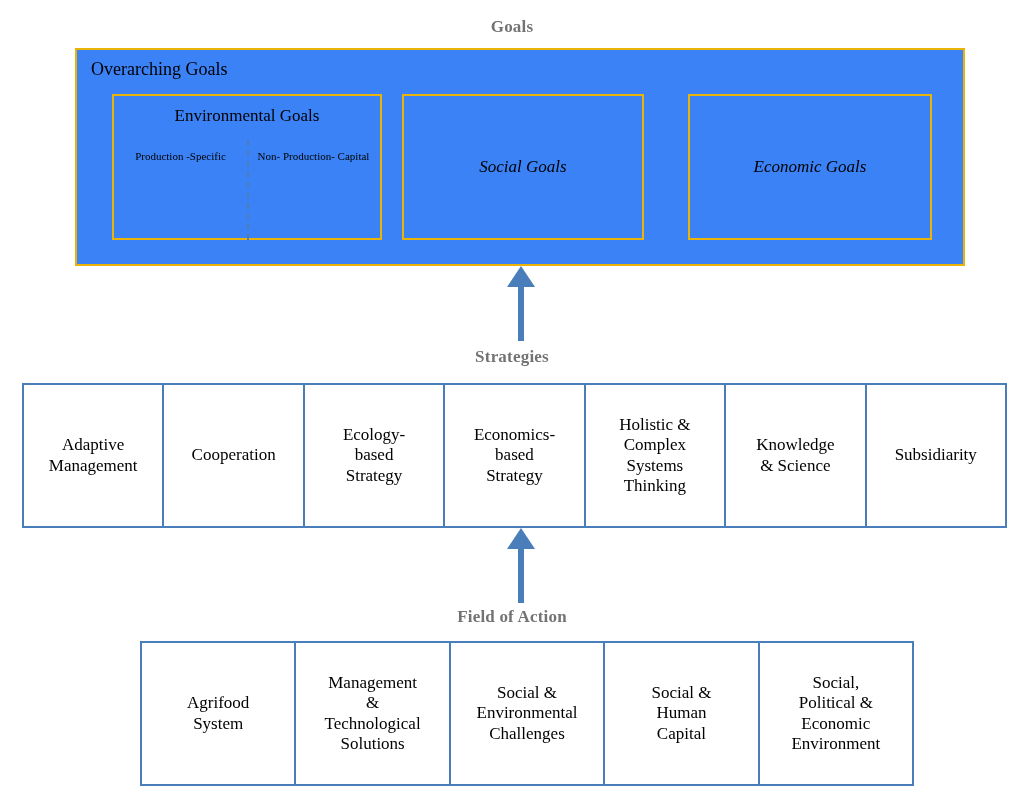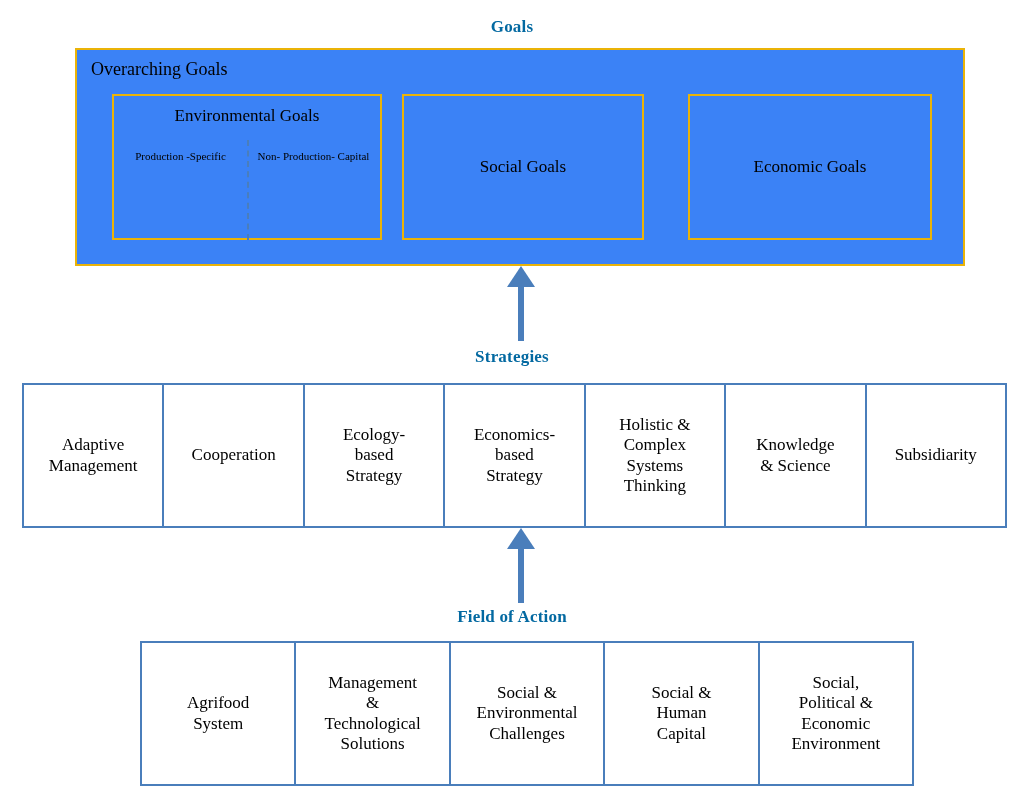--- a/index.html
+++ b/index.html
@@ -21,21 +21,21 @@
 
   
   .section-heading {
     position: absolute;
     width: 100%;
     left: 0;
     text-align: center;
     font-weight: bold;
     font-size: 17px;
     letter-spacing: .2px;
-    color: #0369a1;
+    color: #737373;
     line-height: 1;
   }
 
   
   .box {
     position: absolute;
     box-sizing: border-box;
     border: 2px solid #eab308;
     background: #3b82f6;
   }
@@ -115,20 +115,21 @@
     left: 0;
     top: 0;
     width: 100%;
     height: 100%;
     display: flex;
     align-items: center;
     justify-content: center;
     text-align: center;
     font-size: 17px;
     line-height: 1.2;
+    font-style: italic;
   }
 
   
   .arrow {
     position: absolute;
   }
 
   
   .cell-row {
     position: absolute;

